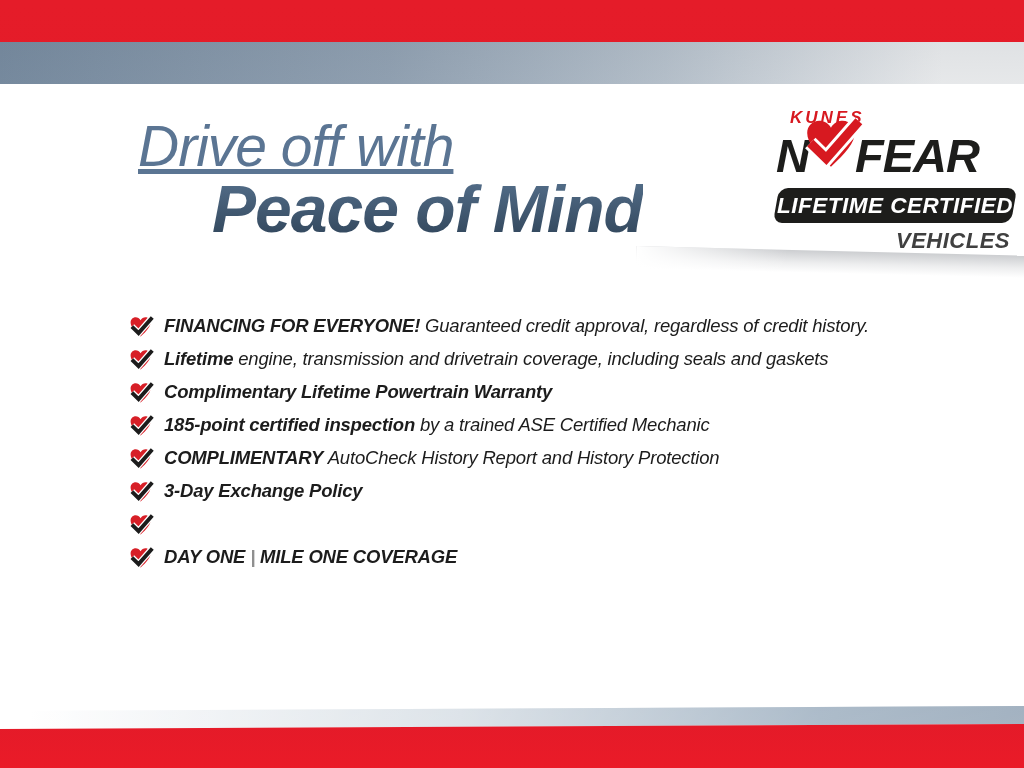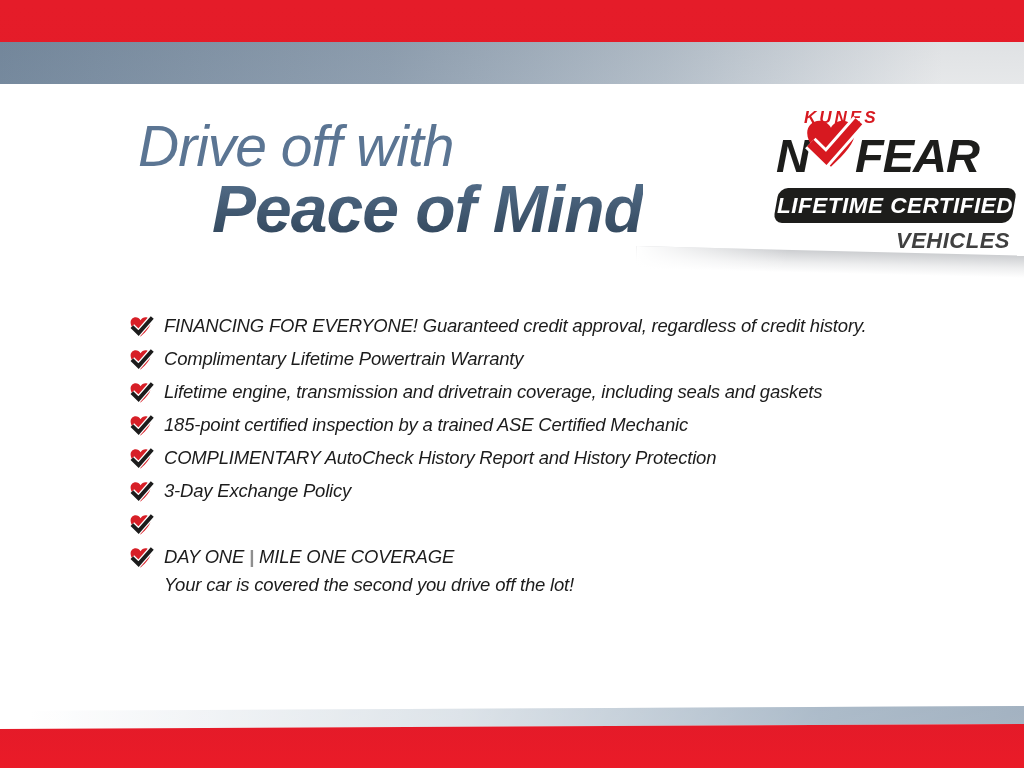--- a/index.html
+++ b/index.html
@@ -42,37 +42,37 @@
     background:
       linear-gradient(90deg, rgba(255,255,255,1) 0%, rgba(255,255,255,0) 38%),
       linear-gradient(180deg, rgba(105,110,118,0.34) 0%, rgba(105,110,118,0.12) 45%, rgba(105,110,118,0) 80%);
     pointer-events:none;
   }
 
   
   .heading { position:absolute; left:138px; top:116px; font-style:italic; }
   .heading .line1 {
     font-size:57px; line-height:60px; color:#5b7593;
-    letter-spacing:-1px; font-weight:400;
+    letter-spacing:-1px; font-weight:400;text-decoration:underline;
   }
   .heading .line2 {
     font-size:66px; line-height:66px; margin:0 0 0 74px;
     font-weight:700; letter-spacing:-1px; color:#3b5470;
   }
   @supports (-webkit-background-clip: text) {
     .heading .line2 {
       background:linear-gradient(180deg,#55708c 0%,#415870 55%,#2f4459 100%);
       -webkit-background-clip:text; background-clip:text; color:transparent;
     }
   }
 
   
   .logo { position:absolute; left:776px; top:108px; width:240px; font-style:italic; }
   .logo .kunes {
-    margin-left:28px; color:#d71920; font-weight:700;
+    margin-left:14px; color:#d71920; font-weight:700;
     font-size:17px; letter-spacing:3px;
   }
   .nofear {
     display:flex; align-items:center; margin-top:1px;
     color:#1d1d1b; font-weight:700; font-size:47px; letter-spacing:-1px;
     line-height:52px;
   }
   .nofear .heart-big { margin:-14px -8px 0 -8px; position:relative; z-index:1; }
   .badge {
     margin-top:5px; width:238px; height:35px; background:#1d1d1b;
@@ -88,21 +88,21 @@
     color:#404040; font-weight:700; font-size:22px; letter-spacing:0.5px;
   }
 
   
   .benefits { position:absolute; left:128px; top:310px; width:810px; font-style:italic; }
   .benefit { display:flex; align-items:flex-start; min-height:32px; }
   .benefit .bullet { flex:0 0 36px; padding-top:5px; }
   .benefit .btext {
     font-size:18.5px; line-height:32px; color:#1c1c1c; letter-spacing:-0.2px;
   }
-  .benefit b { font-weight:400; }
+  .benefit b { font-weight:700; }
   .benefit .sep { color:#8f8f8f; font-weight:700; }
   .subline { font-weight:400; line-height:24px; }
 </style>
 </head>
 <body>
 
 <div class="page">
 
   <div class="band top-red"></div>
   <div class="band top-slate"></div>
@@ -148,34 +148,34 @@
     </div>
 
     <div class="benefit">
       <span class="bullet">
         <svg width="26" height="24" viewBox="0 0 30 27">
           <path d="M14.5 24.5 C7.5 18 3 13 3 8.2 C3 4.8 5.7 2.3 8.8 2.3 C11.1 2.3 13.3 3.6 14.5 5.6 C15.7 3.6 17.9 2.3 20.2 2.3 C23.3 2.3 26 4.8 26 8.2 C26 13 21.5 18 14.5 24.5 Z" fill="#d71f27"></path>
           <path d="M4.5 13 L12.2 20.5 L28 2.5" fill="none" stroke="#ffffff" stroke-width="7.5"></path>
           <path d="M4.5 13 L12.2 20.5 L28 2.5" fill="none" stroke="#1c1c1c" stroke-width="4.5"></path>
         </svg>
       </span>
+      <span class="btext"><b>Lifetime </b><span>engine, transmission and drivetrain coverage, including seals and gaskets</span></span>
+    </div>
+
+    <div class="benefit">
+      <span class="bullet">
+        <svg width="26" height="24" viewBox="0 0 30 27">
+          <path d="M14.5 24.5 C7.5 18 3 13 3 8.2 C3 4.8 5.7 2.3 8.8 2.3 C11.1 2.3 13.3 3.6 14.5 5.6 C15.7 3.6 17.9 2.3 20.2 2.3 C23.3 2.3 26 4.8 26 8.2 C26 13 21.5 18 14.5 24.5 Z" fill="#d71f27"></path>
+          <path d="M4.5 13 L12.2 20.5 L28 2.5" fill="none" stroke="#ffffff" stroke-width="7.5"></path>
+          <path d="M4.5 13 L12.2 20.5 L28 2.5" fill="none" stroke="#1c1c1c" stroke-width="4.5"></path>
+        </svg>
+      </span>
       <span class="btext"><b>Complimentary Lifetime Powertrain Warranty</b><span></span></span>
     </div>
 
-    <div class="benefit">
-      <span class="bullet">
-        <svg width="26" height="24" viewBox="0 0 30 27">
-          <path d="M14.5 24.5 C7.5 18 3 13 3 8.2 C3 4.8 5.7 2.3 8.8 2.3 C11.1 2.3 13.3 3.6 14.5 5.6 C15.7 3.6 17.9 2.3 20.2 2.3 C23.3 2.3 26 4.8 26 8.2 C26 13 21.5 18 14.5 24.5 Z" fill="#d71f27"></path>
-          <path d="M4.5 13 L12.2 20.5 L28 2.5" fill="none" stroke="#ffffff" stroke-width="7.5"></path>
-          <path d="M4.5 13 L12.2 20.5 L28 2.5" fill="none" stroke="#1c1c1c" stroke-width="4.5"></path>
-        </svg>
-      </span>
-      <span class="btext"><b>Lifetime </b><span>engine, transmission and drivetrain coverage, including seals and gaskets</span></span>
-    </div>
-
 
     <div class="benefit">
       <span class="bullet">
         <svg width="26" height="24" viewBox="0 0 30 27">
           <path d="M14.5 24.5 C7.5 18 3 13 3 8.2 C3 4.8 5.7 2.3 8.8 2.3 C11.1 2.3 13.3 3.6 14.5 5.6 C15.7 3.6 17.9 2.3 20.2 2.3 C23.3 2.3 26 4.8 26 8.2 C26 13 21.5 18 14.5 24.5 Z" fill="#d71f27"></path>
           <path d="M4.5 13 L12.2 20.5 L28 2.5" fill="none" stroke="#ffffff" stroke-width="7.5"></path>
           <path d="M4.5 13 L12.2 20.5 L28 2.5" fill="none" stroke="#1c1c1c" stroke-width="4.5"></path>
         </svg>
       </span>
       <span class="btext"><b>185-point certified inspection </b><span>by a trained ASE Certified Mechanic</span></span>
@@ -214,17 +214,17 @@
     </div>
 
     <div class="benefit">
       <span class="bullet">
         <svg width="26" height="24" viewBox="0 0 30 27">
           <path d="M14.5 24.5 C7.5 18 3 13 3 8.2 C3 4.8 5.7 2.3 8.8 2.3 C11.1 2.3 13.3 3.6 14.5 5.6 C15.7 3.6 17.9 2.3 20.2 2.3 C23.3 2.3 26 4.8 26 8.2 C26 13 21.5 18 14.5 24.5 Z" fill="#d71f27"></path>
           <path d="M4.5 13 L12.2 20.5 L28 2.5" fill="none" stroke="#ffffff" stroke-width="7.5"></path>
           <path d="M4.5 13 L12.2 20.5 L28 2.5" fill="none" stroke="#1c1c1c" stroke-width="4.5"></path>
         </svg>
       </span>
-      <span class="btext"><b>DAY ONE </b><span class="sep">|  </span><b>MILE ONE COVERAGE</b><div class="subline">Your car is covered the second you drive off the lot!</div></span>
+      <span class="btext"><b>DAY ONE </b><span class="sep">|  </span><b>MILE ONE COVERAGE</b></span>
     </div>
 
   </div>
 </div>
 
 </body></html>

